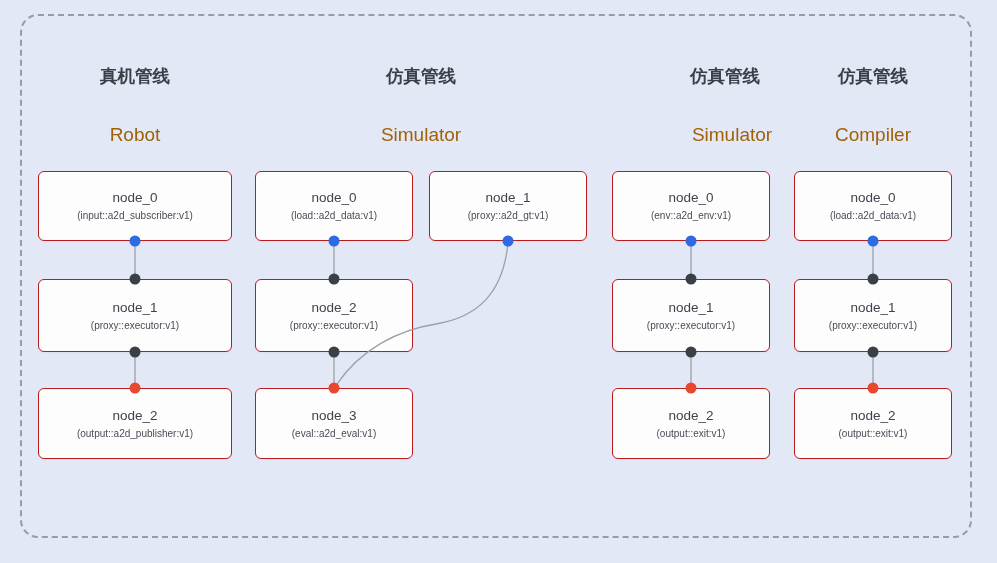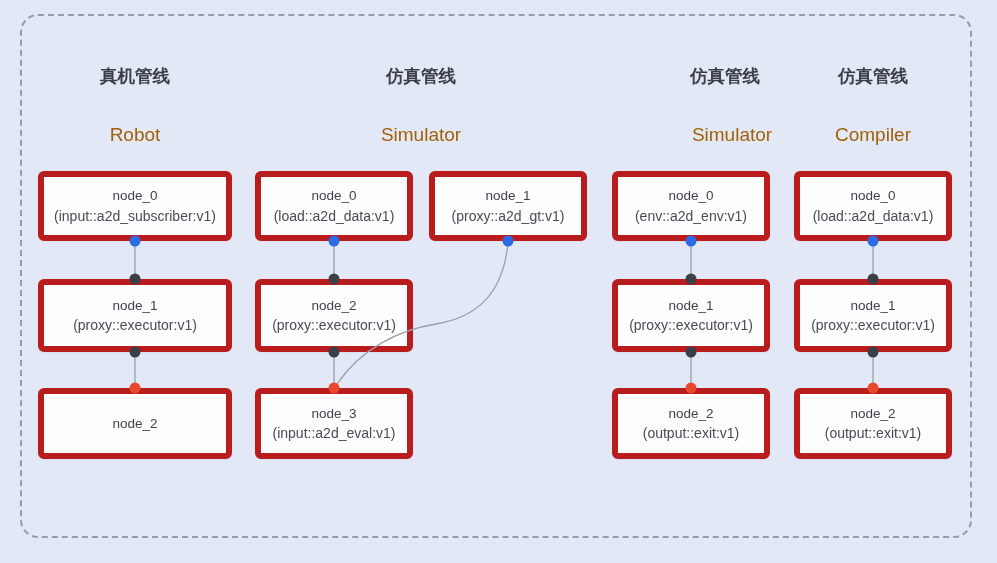--- a/index.html
+++ b/index.html
@@ -36,37 +36,37 @@
     position: absolute;
     transform: translateX(-50%);
     top: 124px;
     font-size: 19px;
     color: #a16207;
     white-space: nowrap;
   }
   .node-card {
     position: absolute;
     background: #fdfdfe;
-    border: 6px solid #b91c1c;
+    border: 1px solid #b91c1c;
     border-radius: 6px;
     box-shadow: 0 1px 2px rgba(60,70,110,0.05);
     display: flex;
     flex-direction: column;
     align-items: center;
     justify-content: center;
     gap: 4px;
     text-align: center;
   }
   .node-name {
     font-size: 13.5px;
     color: #3f434b;
     line-height: 1.15;
   }
   .node-spec {
-    font-size: 14px;
+    font-size: 10px;
     color: #484c54;
     line-height: 1.15;
     white-space: nowrap;
   }
   svg.overlay {
     position: absolute;
     left: 0; top: 0;
     pointer-events: none;
   }
   svg.overlay circle { pointer-events: auto; }
@@ -92,37 +92,38 @@
   <div class="node-card" style="left:38px; top:171px; width:194px; height:70px">
     <div class="node-name">node_0</div>
     <div class="node-spec">(input::a2d_subscriber:v1)</div>
   </div>
   <div class="node-card" style="left:38px; top:279px; width:194px; height:73px">
     <div class="node-name">node_1</div>
     <div class="node-spec">(proxy::executor:v1)</div>
   </div>
   <div class="node-card" style="left:38px; top:388px; width:194px; height:71px">
     <div class="node-name">node_2</div>
+    <div class="node-spec">(output::a2d_publisher:v1)</div>
   </div>
 
   <div class="node-card" style="left:255px; top:171px; width:158px; height:70px">
     <div class="node-name">node_0</div>
     <div class="node-spec">(load::a2d_data:v1)</div>
   </div>
   <div class="node-card" style="left:429px; top:171px; width:158px; height:70px">
     <div class="node-name">node_1</div>
     <div class="node-spec">(proxy::a2d_gt:v1)</div>
   </div>
   <div class="node-card" style="left:255px; top:279px; width:158px; height:73px">
     <div class="node-name">node_2</div>
     <div class="node-spec">(proxy::executor:v1)</div>
   </div>
   <div class="node-card" style="left:255px; top:388px; width:158px; height:71px">
     <div class="node-name">node_3</div>
-    <div class="node-spec">(input::a2d_eval:v1)</div>
+    <div class="node-spec">(eval::a2d_eval:v1)</div>
   </div>
 
   <div class="node-card" style="left:612px; top:171px; width:158px; height:70px">
     <div class="node-name">node_0</div>
     <div class="node-spec">(env::a2d_env:v1)</div>
   </div>
   <div class="node-card" style="left:612px; top:279px; width:158px; height:73px">
     <div class="node-name">node_1</div>
     <div class="node-spec">(proxy::executor:v1)</div>
   </div>

